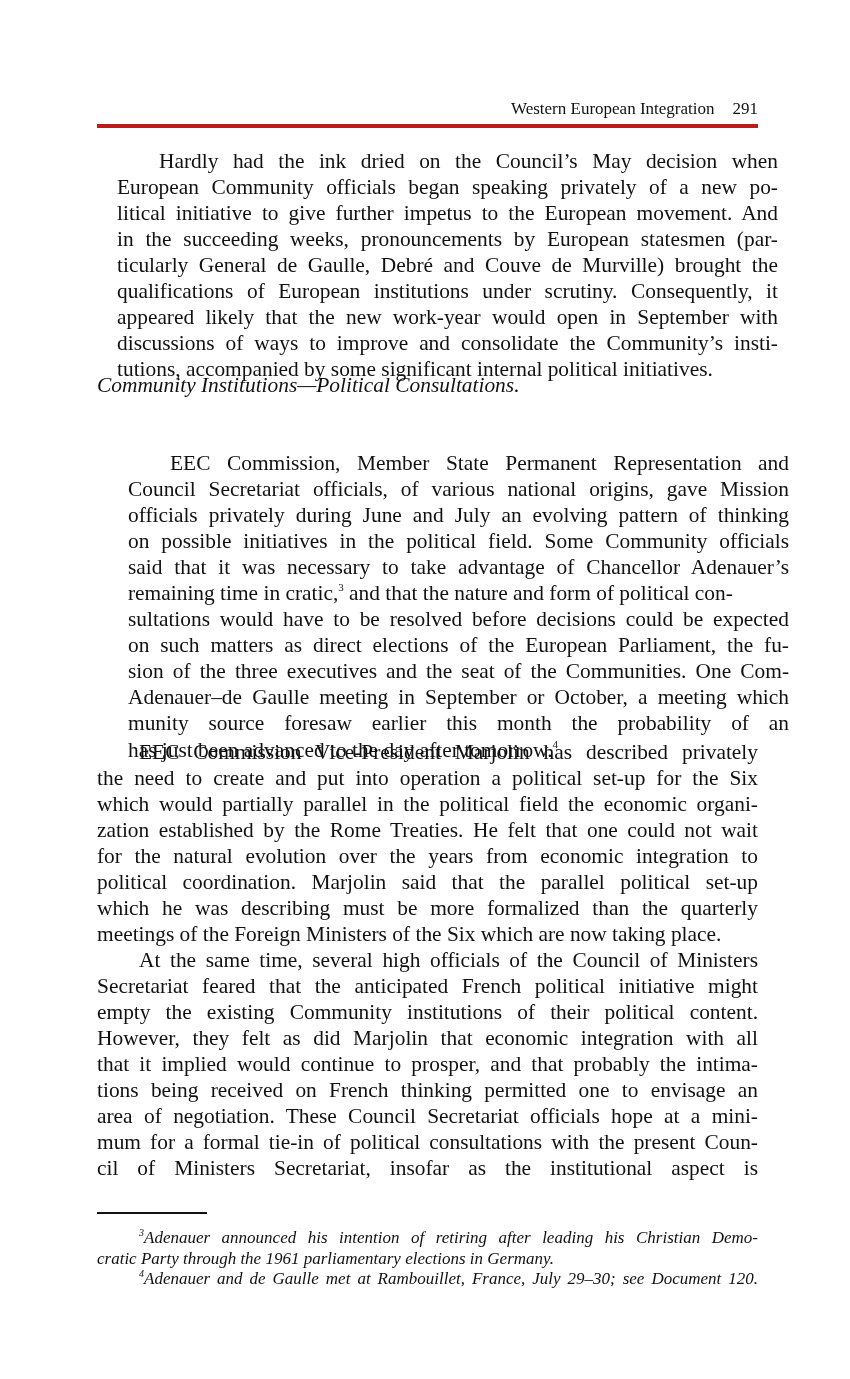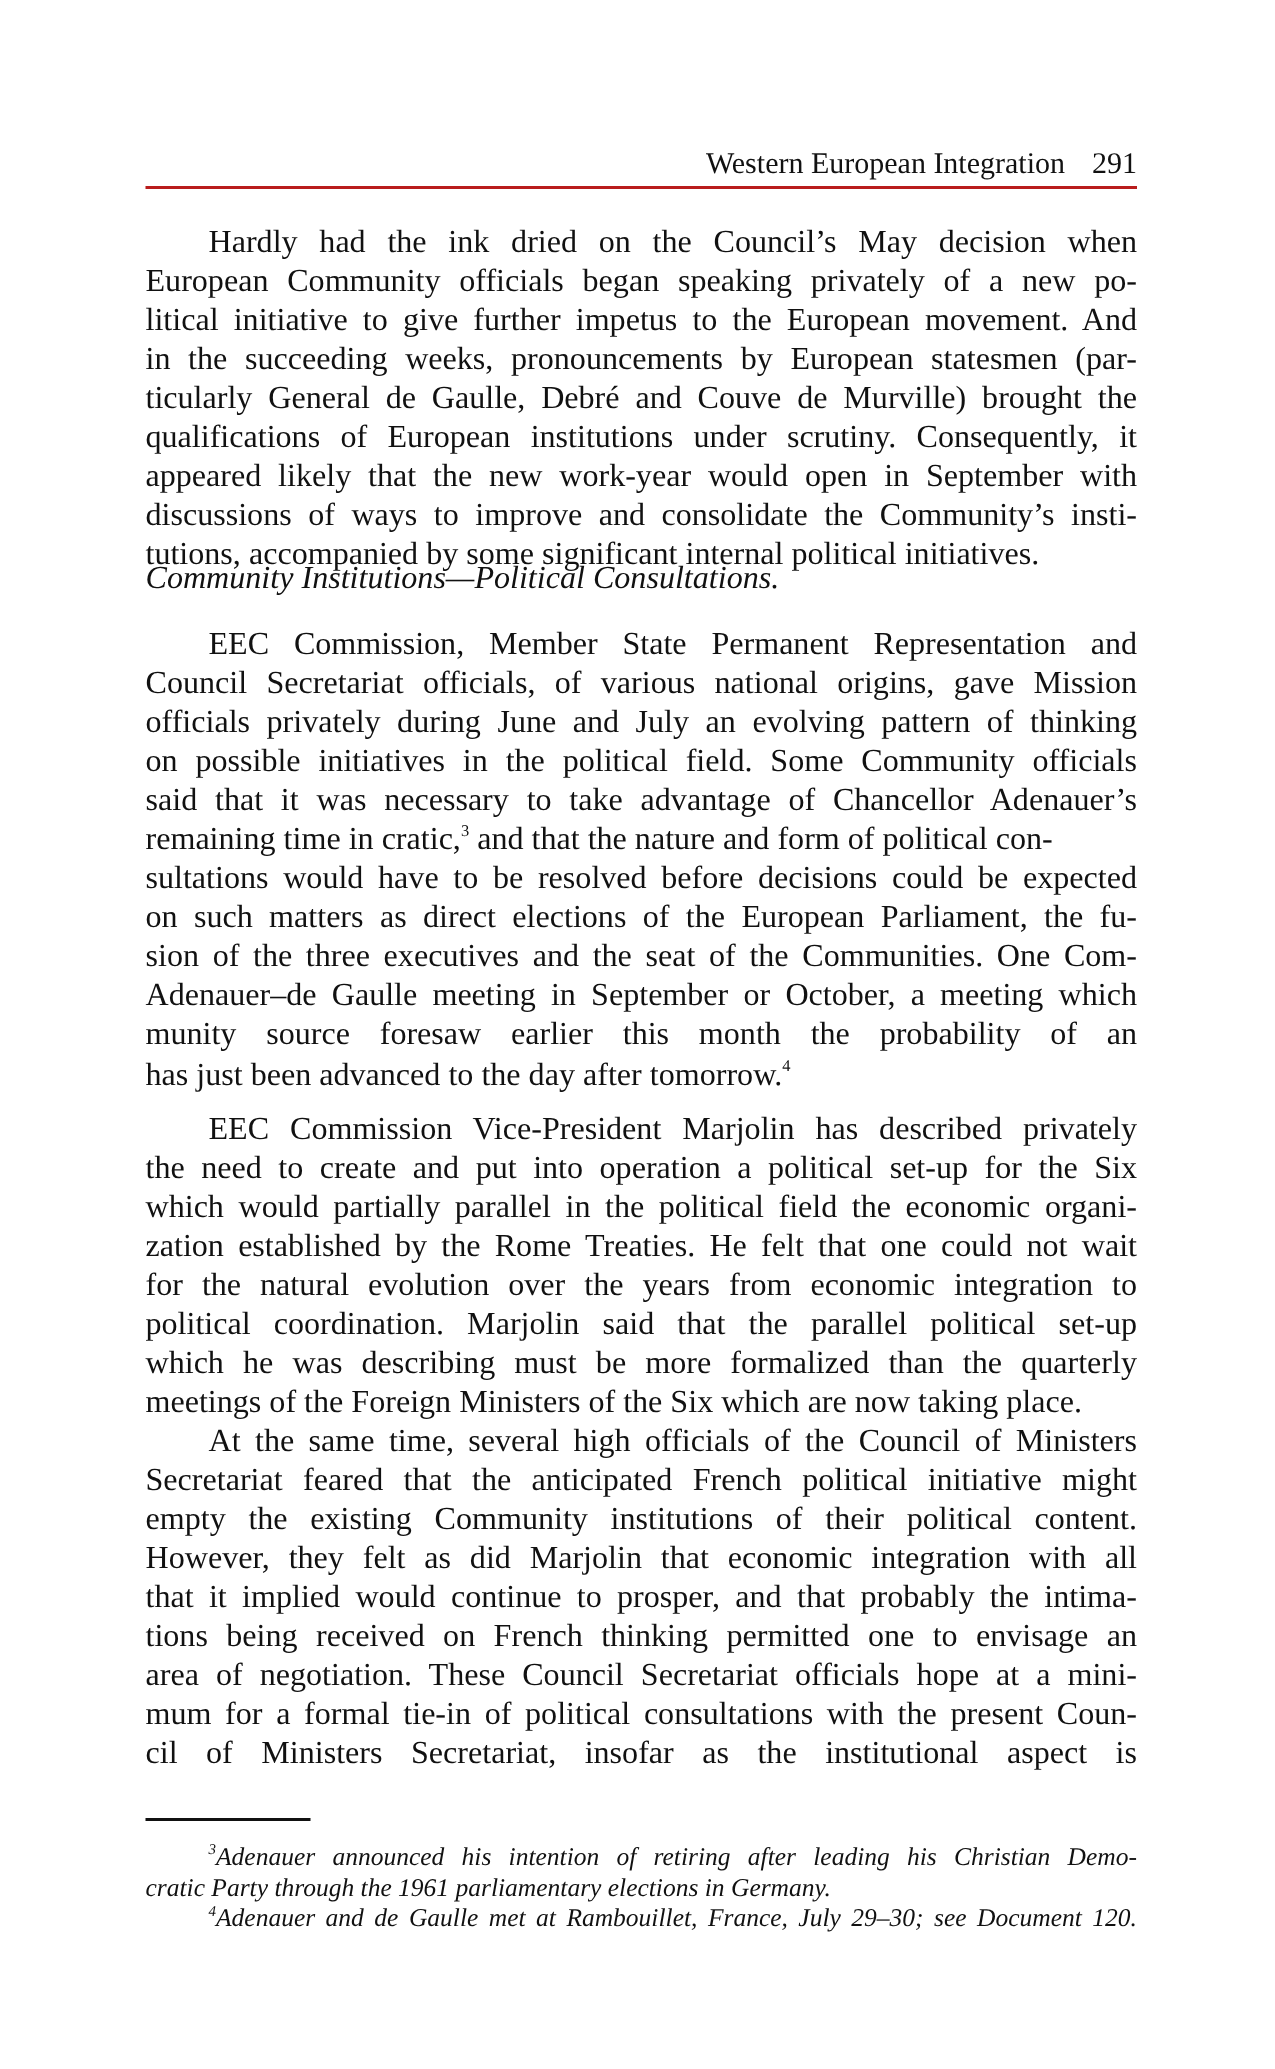--- a/index.html
+++ b/index.html
@@ -4,22 +4,22 @@
   <style>
     html, body { margin: 0; padding: 0; background: #ffffff; }
     body { width: 850px; height: 1379px; position: relative; overflow: hidden; }
     .page {
       position: absolute; left: 97px; top: 0; width: 661px;
       font-family: "Liberation Serif", "DejaVu Serif", serif;
       color: #111111;
     }
     .header {
       position: absolute; top: 94px; left: 0; width: 661px; height: 30px;
-      border-bottom: 2px solid #b91c1c;
-      font-size: 20px;
+      border-bottom: 4px solid #b91c1c;
+      font-size: 17px;
       text-align: right;
       line-height: 30px;
     }
     .header .title { margin-right: 18px; }
     .body-text { position: absolute; left: 0; width: 661px; font-size: 21.4px; }
     .line {
       display: block; height: 26.05px; line-height: 26.05px;
       text-align: justify; text-align-last: justify; white-space: nowrap;
       overflow: visible;
     }
@@ -35,37 +35,37 @@
   </style>
 </head>
 <body>
 
 <div class="page">
 
   <div class="header">
     <span class="title">Western European Integration</span><span>291</span>
   </div>
 
-  <div class="body-text" style="top:148px;">
+  <div class="body-text" style="top:148px;margin-left:20px;">
     <span class="line indent">Hardly had the ink dried on the Council’s May decision when</span>
     <span class="line">European Community officials began speaking privately of a new po-</span>
     <span class="line">litical initiative to give further impetus to the European movement. And</span>
     <span class="line">in the succeeding weeks, pronouncements by European statesmen (par-</span>
     <span class="line">ticularly General de Gaulle, Debré and Couve de Murville) brought the</span>
     <span class="line">qualifications of European institutions under scrutiny. Consequently, it</span>
     <span class="line">appeared likely that the new work-year would open in September with</span>
     <span class="line">discussions of ways to improve and consolidate the Community’s insti-</span>
     <span class="line last">tutions, accompanied by some significant internal political initiatives.</span>
   </div>
 
   <div class="body-text" style="top:372px;">
     <span class="line head">Community Institutions—Political Consultations.</span>
   </div>
 
-  <div class="body-text" style="top:416px;">
+  <div class="body-text" style="top:450px;margin-left:31px;">
     <span class="line indent">EEC Commission, Member State Permanent Representation and</span>
     <span class="line">Council Secretariat officials, of various national origins, gave Mission</span>
     <span class="line">officials privately during June and July an evolving pattern of thinking</span>
     <span class="line">on possible initiatives in the political field. Some Community officials</span>
     <span class="line">said that it was necessary to take advantage of Chancellor Adenauer’s</span>
     <span class="line" style="text-align:left;text-align-last:left;"><span>remaining time in cratic,</span><sup>3</sup><span> and that the nature and form of political con-</span></span>
     <span class="line">sultations would have to be resolved before decisions could be expected</span>
     <span class="line">on such matters as direct elections of the European Parliament, the fu-</span>
     <span class="line">sion of the three executives and the seat of the Communities. One Com-</span>
     <span class="line">Adenauer–de Gaulle meeting in September or October, a meeting which</span>

